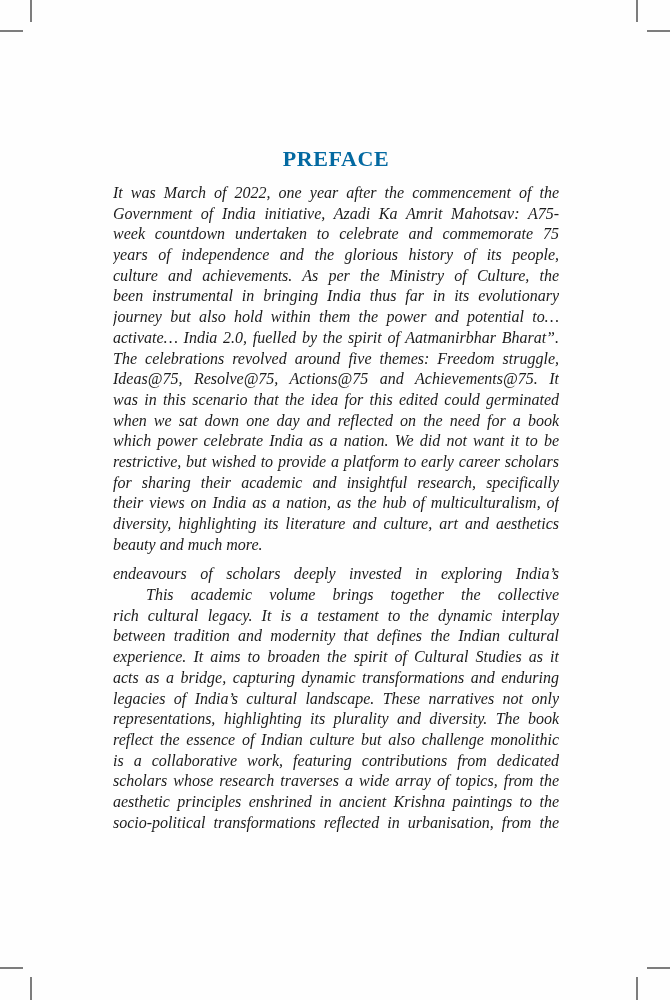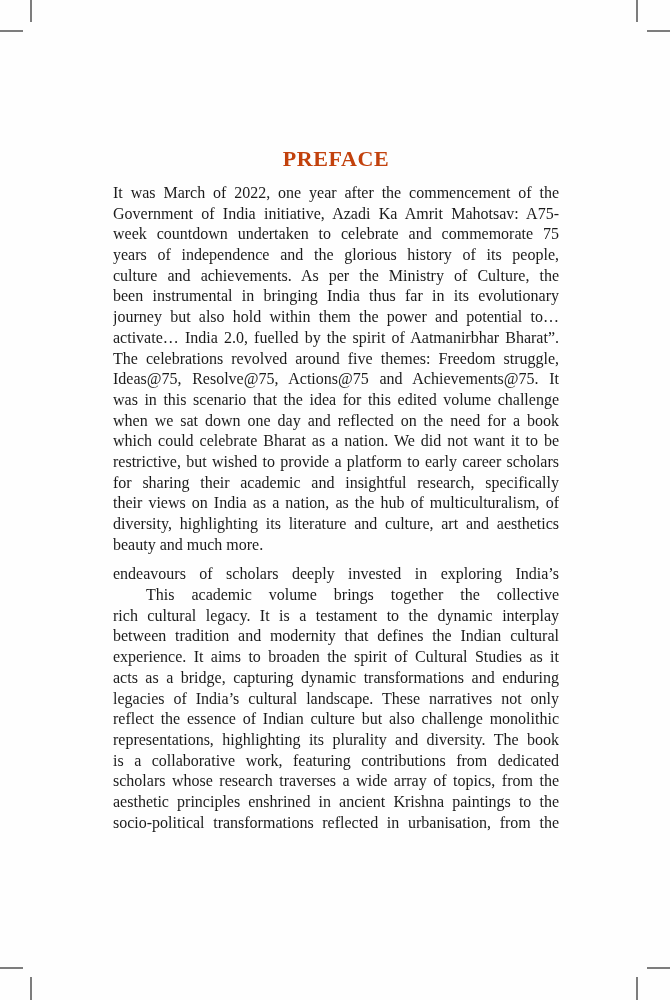--- a/index.html
+++ b/index.html
@@ -26,38 +26,39 @@
   .page-title {
     position: absolute;
     left: 113px;
     top: 146px;
     width: 446px;
     margin: 0;
     text-align: center;
     font-size: 22px;
     font-weight: bold;
     letter-spacing: 0.6px;
-    color: #c2410c;
+    color: #0369a1;
   }
   .text-block {
     position: absolute;
     left: 113px;
     top: 183px;
     width: 446px;
   }
   .paragraph { margin: 0; }
   .paragraph + .paragraph { margin-top: 9px; }
   .line {
     font-size: 16px;
     line-height: 20.7px;
     text-align: justify;
     text-align-last: justify;
     white-space: normal;
     overflow: hidden;
     height: 20.7px;
+    font-style: italic;
   }
   .line.no-justify { text-align-last: left; }
   .line.indent { text-indent: 33px; }
 </style>
 </head>
 <body>
 
 <div class="page" style="color: rgb(27, 27, 27); background: rgb(254, 254, 254);">
   <div class="crop-mark cm-tl-v" style="background: rgb(125, 125, 125);"></div>
   <div class="crop-mark cm-tl-h" style="background: rgb(125, 125, 125);"></div>
@@ -75,38 +76,38 @@
         <div class="line">It was March of 2022, one year after the commencement of the</div>
         <div class="line">Government of India initiative, Azadi Ka Amrit Mahotsav: A75-</div>
         <div class="line">week countdown undertaken to celebrate and commemorate 75</div>
         <div class="line">years of independence and the glorious history of its people,</div>
         <div class="line">culture and achievements. As per the Ministry of Culture, the</div>
         <div class="line">been instrumental in bringing India thus far in its evolutionary</div>
         <div class="line">journey but also hold within them the power and potential to…</div>
         <div class="line">activate… India 2.0, fuelled by the spirit of Aatmanirbhar Bharat”.</div>
         <div class="line">The celebrations revolved around five themes: Freedom struggle,</div>
         <div class="line">Ideas@75, Resolve@75, Actions@75 and Achievements@75. It</div>
-        <div class="line">was in this scenario that the idea for this edited volume challenge</div>
+        <div class="line">was in this scenario that the idea for this edited could germinated</div>
         <div class="line">when we sat down one day and reflected on the need for a book</div>
-        <div class="line">which could celebrate Bharat as a nation. We did not want it to be</div>
+        <div class="line">which power celebrate India as a nation. We did not want it to be</div>
         <div class="line">restrictive, but wished to provide a platform to early career scholars</div>
         <div class="line">for sharing their academic and insightful research, specifically</div>
         <div class="line">their views on India as a nation, as the hub of multiculturalism, of</div>
         <div class="line">diversity, highlighting its literature and culture, art and aesthetics</div>
         <div class="line no-justify">beauty and much more.</div>
       </div>
       <div class="paragraph">
         <div class="line">endeavours of scholars deeply invested in exploring India’s</div>
         <div class="line indent">This academic volume brings together the collective</div>
         <div class="line">rich cultural legacy. It is a testament to the dynamic interplay</div>
         <div class="line">between tradition and modernity that defines the Indian cultural</div>
         <div class="line">experience. It aims to broaden the spirit of Cultural Studies as it</div>
         <div class="line">acts as a bridge, capturing dynamic transformations and enduring</div>
         <div class="line">legacies of India’s cultural landscape. These narratives not only</div>
+        <div class="line">representations, highlighting its plurality and diversity. The book</div>
         <div class="line">reflect the essence of Indian culture but also challenge monolithic</div>
-        <div class="line">representations, highlighting its plurality and diversity. The book</div>
         <div class="line">is a collaborative work, featuring contributions from dedicated</div>
         <div class="line">scholars whose research traverses a wide array of topics, from the</div>
         <div class="line">aesthetic principles enshrined in ancient Krishna paintings to the</div>
         <div class="line">socio-political transformations reflected in urbanisation, from the</div>
       </div>
     </div>
 </div>
 
 </body></html>

